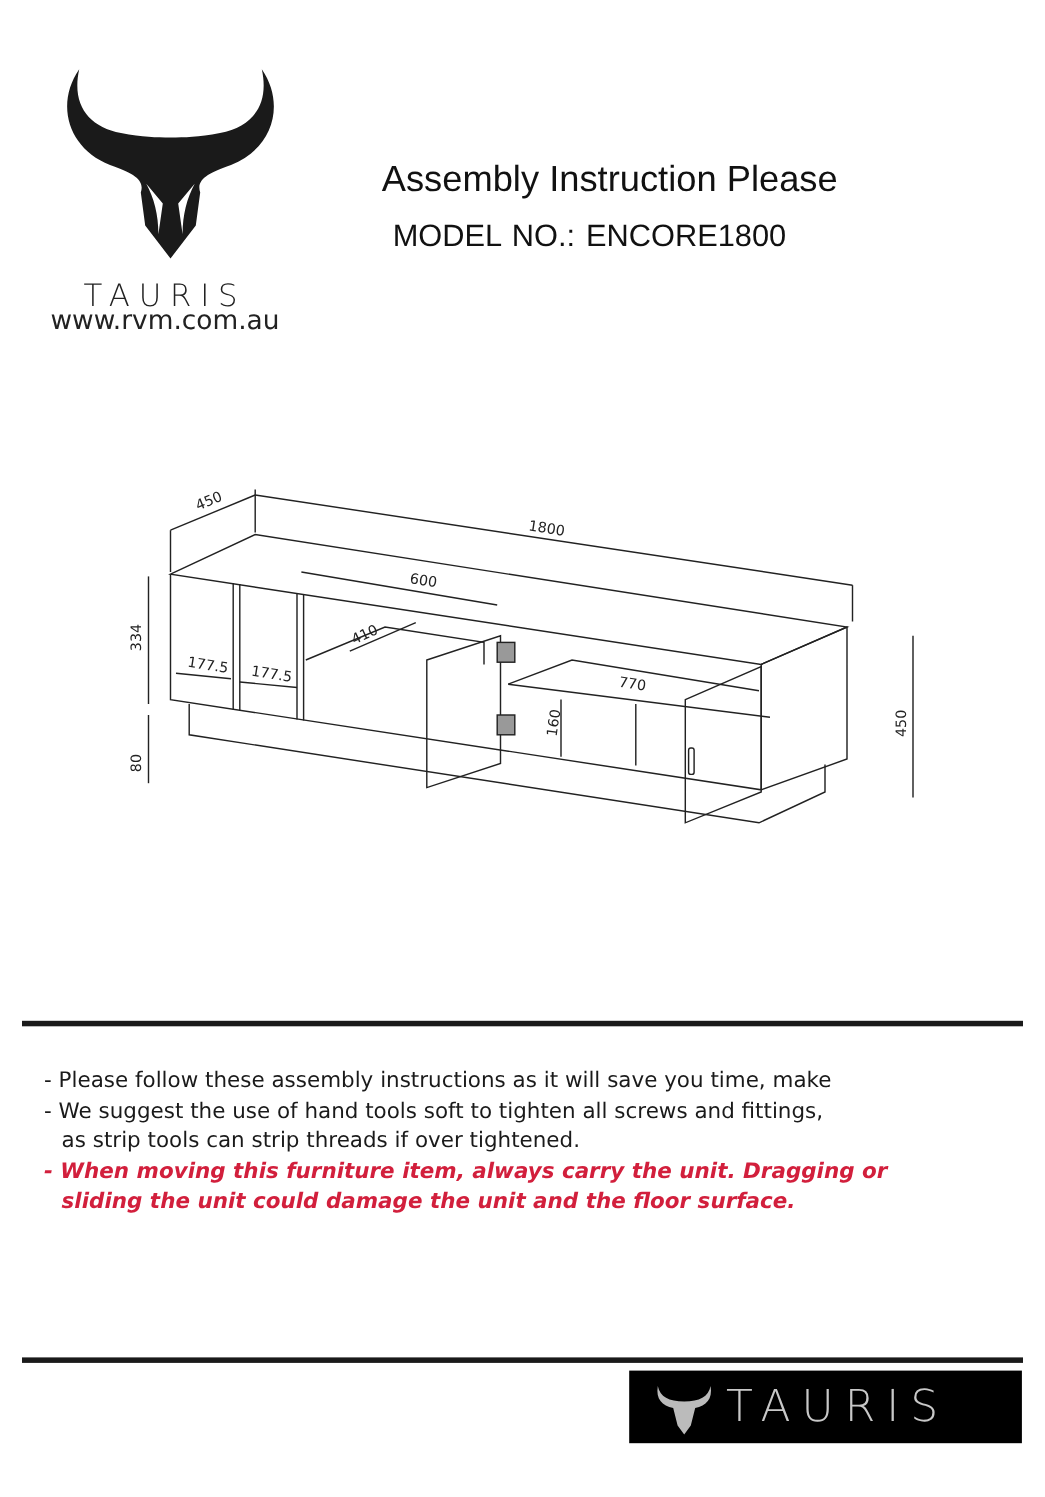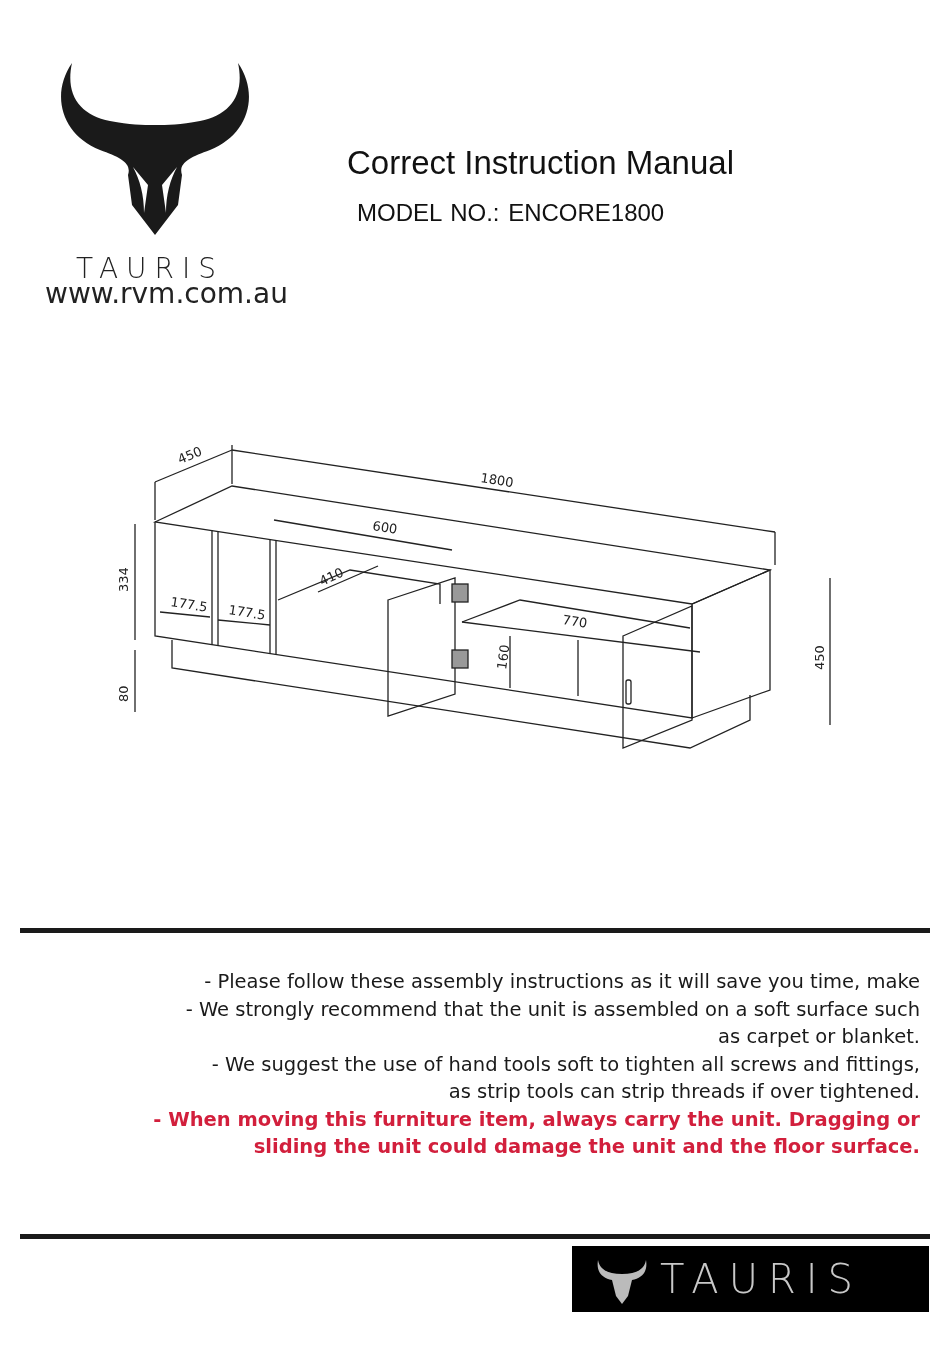--- a/index.html
+++ b/index.html
@@ -1,48 +1,48 @@
 <!DOCTYPE html>
 <html><head>
 <meta charset="utf-8">
 <style>
   html, body { margin:0; padding:0; background:#fff; }
   body { width:950px; height:1361px; position:relative; overflow:hidden; font-family:"Liberation Sans", sans-serif; color:#111; }
   .abs { position:absolute; }
   #logo { left:40px; top:55px; width:230px; height:250px; }
   #brand-word { left:50px; top:252px; width:200px; font-size:28px; letter-spacing:8px; font-family:"DejaVu Sans", sans-serif; font-weight:300; text-align:center; color:#222; }
-  #brand-url { left:45px; top:277px; width:210px; font-size:28px; text-align:center; font-family:"DejaVu Sans", sans-serif; color:#222; }
+  #brand-url { left:45px; top:277px; width:210px; font-size:24px; text-align:center; font-family:"DejaVu Sans", sans-serif; color:#222; }
   #title { left:347px; top:144px; font-size:33px; color:#111; }
-  #model { left:357px; top:199px; font-size:24px; color:#111; word-spacing:2px; }
+  #model { left:357px; top:199px; font-size:28px; color:#111; word-spacing:2px; }
   #diagram { left:100px; top:430px; width:760px; height:330px; }
   .rule { left:20px; width:910px; height:5px; background:#1a1a1a; }
   #rule1 { top:928px; }
   #rule2 { top:1234px; }
   #notes { left:40px; top:968px; width:880px; font-family:"DejaVu Sans", sans-serif; font-size:19.5px; line-height:27.5px; color:#1a1a1a; }
-  .note { margin:0;text-align:right; }
+  .note { margin:0; }
   .note .cont { display:block; padding-left:16px; }
-  .note.warn { color:#d21f3c; font-weight:bold; }
+  .note.warn { color:#d21f3c; font-weight:bold;font-style:italic; }
   #footer-logo { left:572px; top:1246px; width:357px; height:66px; background:#000; }
   #footer-word { left:660px; top:1256px; font-size:40px; letter-spacing:10px; color:#c8c8c8; font-family:"DejaVu Sans", sans-serif; font-weight:300; }
   svg text { font-family:"DejaVu Sans", sans-serif; }
 </style>
 </head>
 <body>
 
 <div id="logo" class="abs">
   <svg width="230" height="200" viewBox="0 0 230 200">
     <path d="M32,8 C10,40 22,80 60,95 C80,102 92,108 88,120 L92,150 L115,180 L138,150 L142,120 C138,108 150,102 170,95 C208,80 220,40 198,8 C205,40 190,60 160,66 C140,70 128,70 115,70 C102,70 90,70 70,66 C40,60 25,40 32,8 Z" fill="#1a1a1a"></path>
     <path d="M93,112 C100,125 104,140 104,158 L108,130 Z" fill="#fff"></path>
     <path d="M137,112 C130,125 126,140 126,158 L122,130 Z" fill="#fff"></path>
   </svg>
 </div>
 <div id="brand-word" class="abs">TAURIS</div>
 <div id="brand-url" class="abs">www.rvm.com.au</div>
 
-<div id="title" class="abs">Correct Instruction Manual</div>
+<div id="title" class="abs">Assembly Instruction Please</div>
 <div id="model" class="abs">MODEL NO.:  ENCORE1800</div>
 
 <div id="diagram" class="abs">
   <svg width="760" height="330" viewBox="100 430 760 330" fill="none" stroke="#222" stroke-width="1.3">
 
     <path d="M155,522 L232,486 L770,570 L692,604 Z"></path>
 
     <path d="M155,522 L155,636 L692,718 L692,604"></path>
     <path d="M692,604 L770,570 L770,690 L692,718"></path>
 
@@ -96,24 +96,20 @@
   </svg>
 </div>
 
 <div id="rule1" class="abs rule"></div>
 
 <div id="notes" class="abs">
   <p class="note">
     <span>- Please follow these assembly instructions as it will save you time, make</span>
   </p>
   <p class="note">
-    <span>- We strongly recommend that the unit is assembled on a soft surface such</span>
-    <span class="cont">as carpet or blanket.</span>
-  </p>
-  <p class="note">
     <span>- We suggest the use of hand tools soft to tighten all screws and fittings,</span>
     <span class="cont">as strip tools can strip threads if over tightened.</span>
   </p>
   <p class="note warn">
     <span>- When moving this furniture item, always carry the unit. Dragging or</span>
     <span class="cont">sliding the unit could damage the unit and the floor surface.</span>
   </p>
 </div>
 
 <div id="rule2" class="abs rule"></div>

